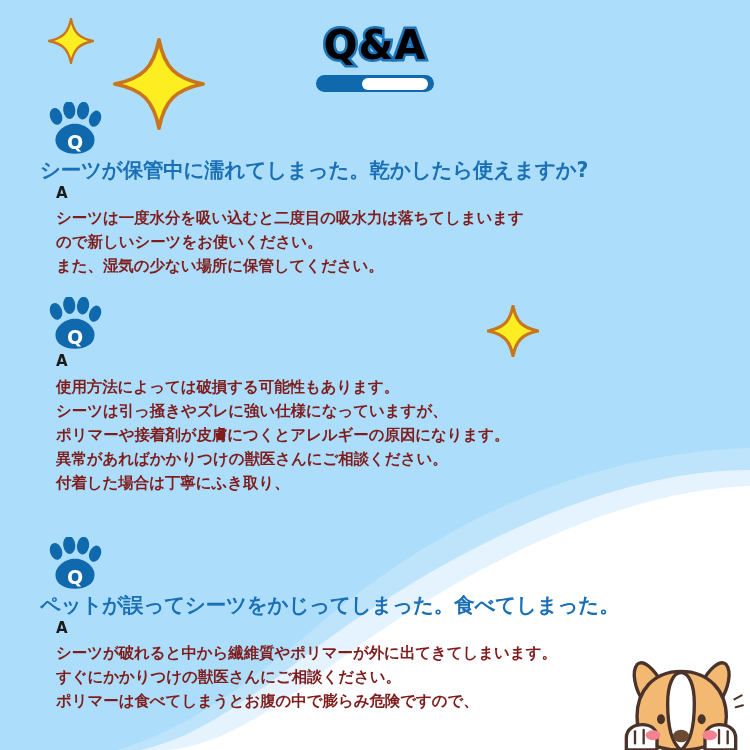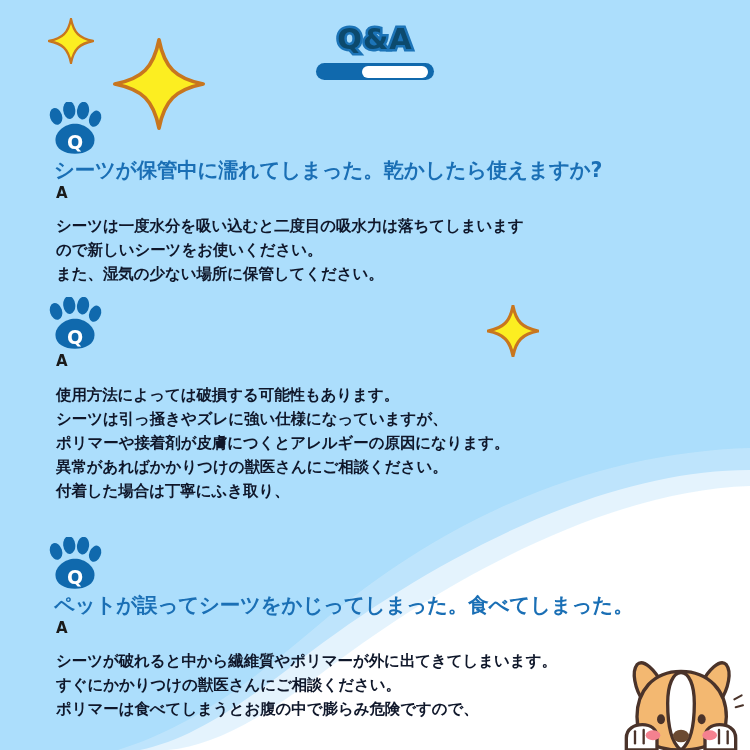--- a/index.html
+++ b/index.html
@@ -37,24 +37,24 @@
   
   .title-block {
     position: absolute;
     left: 0;
     top: 24px;
     width: 750px;
     text-align: center;
   }
   .qa-title {
     font-family: "DejaVu Sans", "Liberation Sans", sans-serif;
-    font-size: 29px;
+    font-size: 40px;
     font-weight: bold;
     letter-spacing: 1px;
-    color: #0c4a6e;
+    color: #000000;
     -webkit-text-stroke: 5px #1C74B8;
     paint-order: stroke fill;
     line-height: 1.05;
     display: inline-block;
   }
   .progress-wrap {
     margin: 9px auto 0 auto;
     width: 118px;
     height: 17px;
     background: #1069AD;
@@ -93,42 +93,41 @@
     justify-content: center;
     padding-bottom: 3px;
     box-sizing: border-box;
     font-size: 19px;
     font-weight: bold;
     color: #ffffff;
     font-family: "DejaVu Sans", "Liberation Sans", sans-serif;
   }
   .question-text {
     margin-top: 2px;
-    margin-left: 14px;
     font-size: 20.5px;
     font-weight: bold;
     color: #1A6FB5;
     letter-spacing: -0.2px;
     white-space: nowrap;
     line-height: 1.2;
   }
   .answer-mark {
     margin-left: 16px;
     margin-top: 1px;
     font-size: 15px;
     font-weight: bold;
     color: #1A1A1A;
     line-height: 1.25;
   }
   .answer-body {
     margin-left: 16px;
-    margin-top: 12px;
+    margin-top: 4px;
     font-size: 15.5px;
     font-weight: bold;
-    color: #0f172a;
+    color: #7f1d1d;
     line-height: 1.55;
     letter-spacing: -0.1px;
   }
   .answer-body div { white-space: nowrap; }
 
   
   .corgi {
     position: absolute;
     left: 612px;
     top: 650px;

